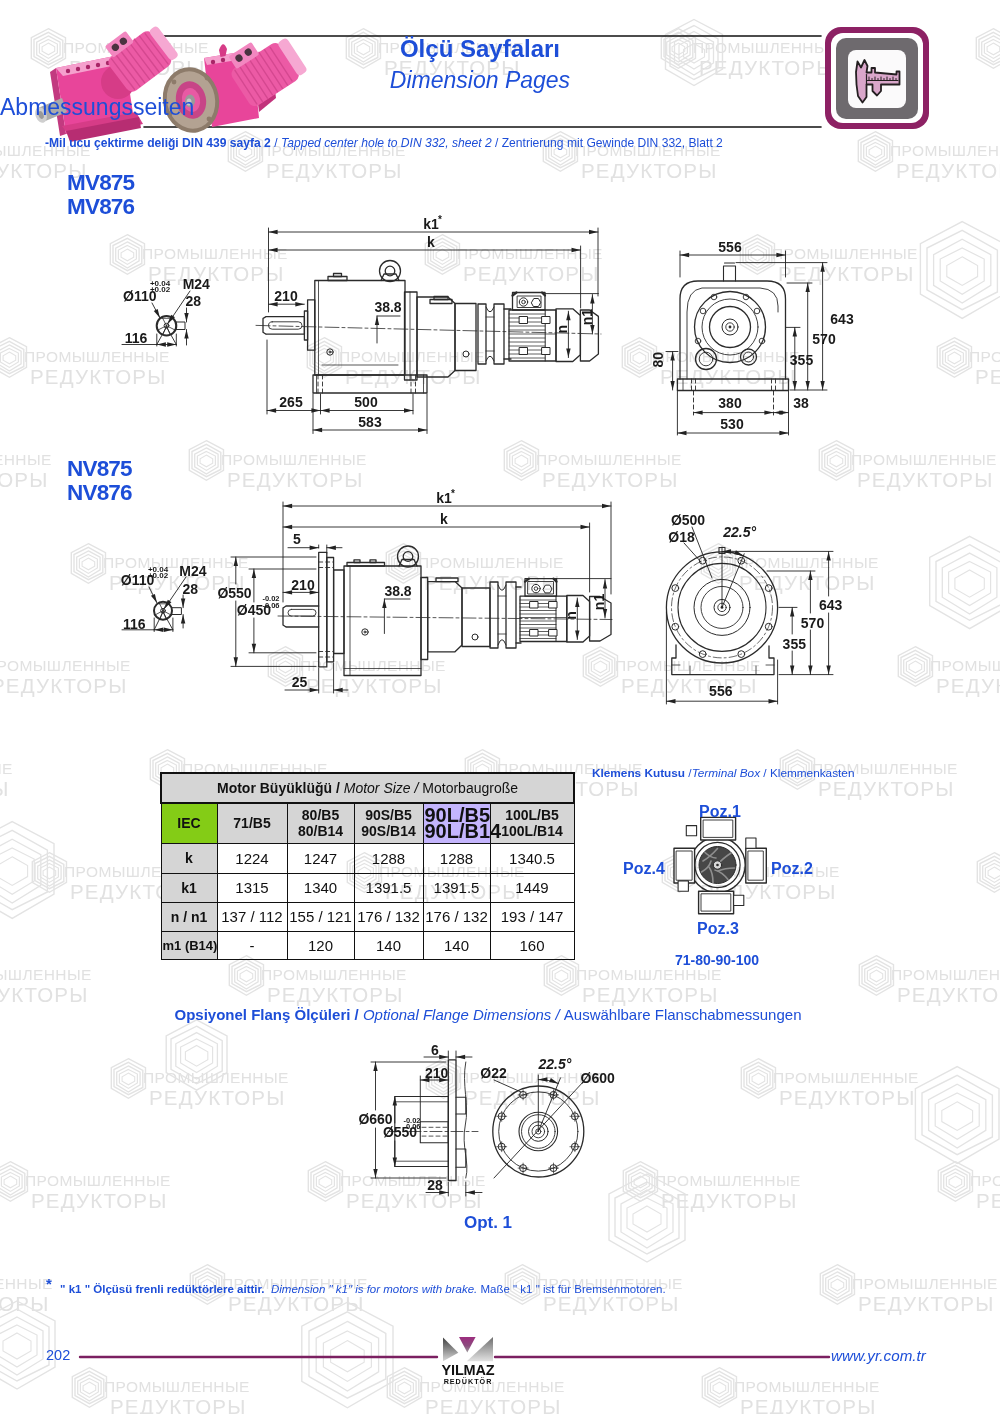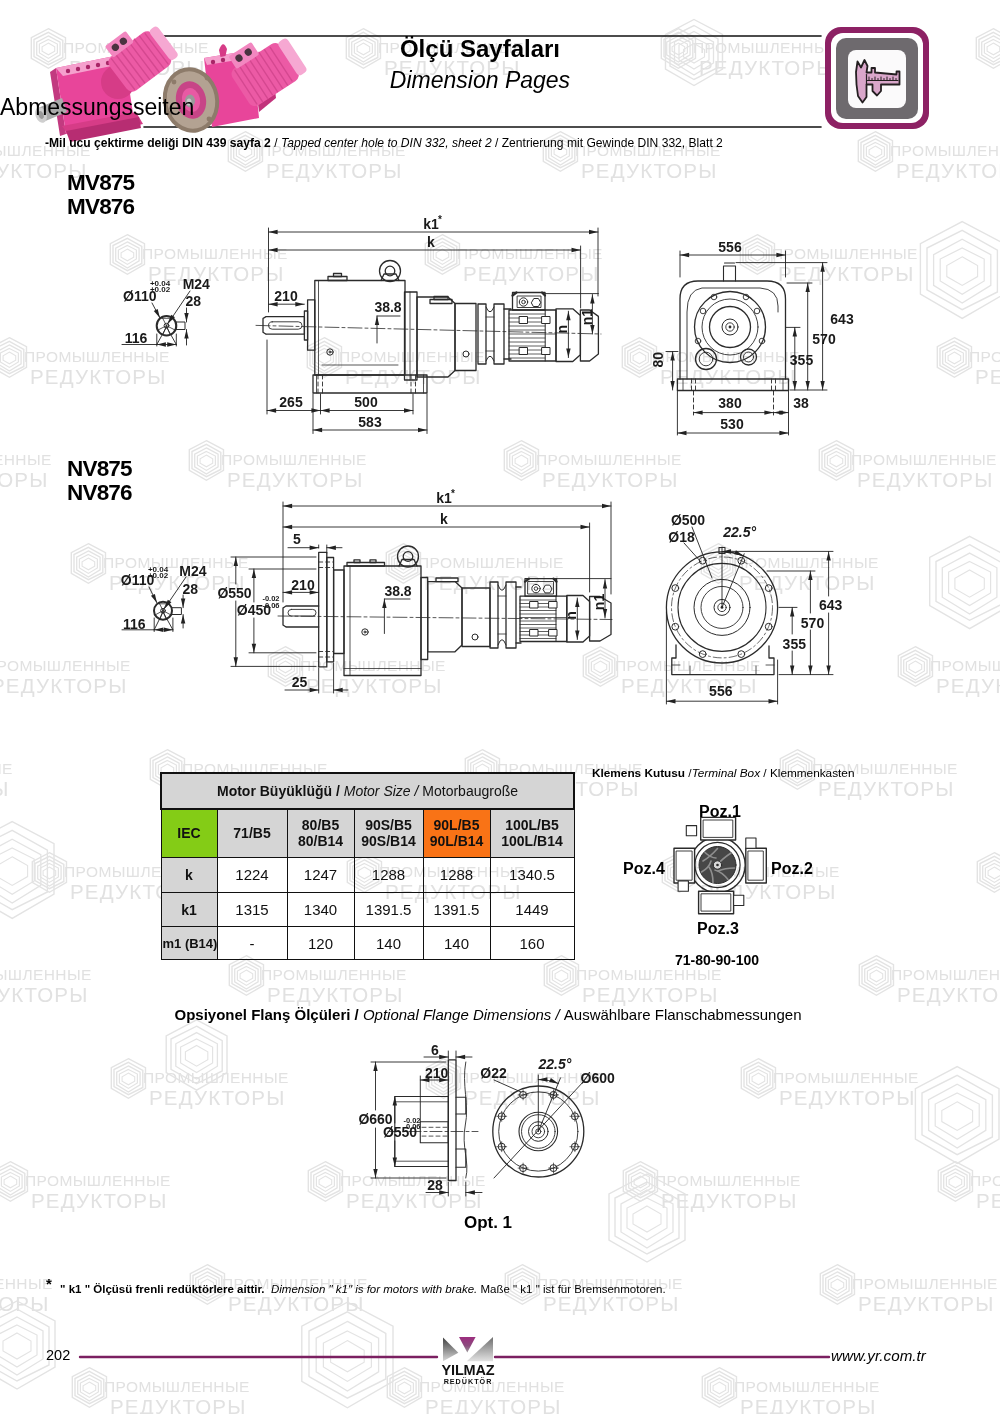--- a/index.html
+++ b/index.html
@@ -1,17 +1,17 @@
 <!DOCTYPE html>
 <html><head><meta charset="utf-8">
 <style>
 html,body{margin:0;padding:0;}
 body{width:1000px;height:1414px;background:#fff;font-family:"Liberation Sans",sans-serif;position:relative;overflow:hidden;}
 .abs{position:absolute;left:0;top:0;}
-.t{position:absolute;white-space:nowrap;color:#000000;}
+.t{position:absolute;white-space:nowrap;color:#1d4ed8;}
 </style></head>
 <body>
 
 <svg class="abs" width="1000" height="1414" style="z-index:0">
 <defs>
 <g id="wlogo" fill="none" stroke="#e3e3e3">
  <path vector-effect="non-scaling-stroke" stroke-width="1.4" d="M26,3 L45,13 45,36 26,47 7,36 7,13 Z"></path>
  <path vector-effect="non-scaling-stroke" stroke-width="1.4" d="M26,7 L42,16 42,35 26,43 10,34 10,15 Z"></path>
  <path vector-effect="non-scaling-stroke" stroke-width="1.3" d="M26,11 L39,18 39,32 26,40 13,32 13,18 Z"></path>
  <path vector-effect="non-scaling-stroke" stroke-width="1.2" d="M26,15 L36,20 36,30 26,36 16,30 16,20 Z"></path>
@@ -730,39 +730,47 @@
     </colgroup>
 <tbody>
       <tr style="height:26px">
         <td colspan="6" style="border:2.4px solid #111;background:#d5d5d5;text-align:center;font-size:14px;"><b>Motor Büyüklüğü / </b><i>Motor Size / </i>Motorbaugroße</td>
       </tr>
 <tr style="height:35px">
  <td style="border:1.6px solid #111;background:#84cc16;text-align:center;font-weight:bold;font-size:14px;">IEC</td>
  <td style="border:1.6px solid #111;background:#d5d5d5;text-align:center;font-weight:bold;font-size:14px;">71/B5</td>
  <td style="border:1.6px solid #111;background:#d5d5d5;text-align:center;font-weight:bold;font-size:14px;line-height:16px;">80/B5<br>80/B14</td>
  <td style="border:1.6px solid #111;background:#d5d5d5;text-align:center;font-weight:bold;font-size:14px;line-height:16px;">90S/B5<br>90S/B14</td>
- <td style="border:1.6px solid #111;background:#f97316;text-align:center;font-weight:bold;font-size:14px;line-height:16px;">90L/B5<br>90L/B14</td>
+ <td style="border:1.6px solid #111;background:#c4b5fd;text-align:center;font-weight:bold;font-size:20px;line-height:16px;">90L/B5<br>90L/B14</td>
  <td style="border:1.6px solid #111;background:#d5d5d5;text-align:center;font-weight:bold;font-size:14px;line-height:16px;">100L/B5<br>100L/B14</td>
 </tr>
 <tr style="height:26px">
  <td style="border:1.6px solid #111;background:#d5d5d5;text-align:center;font-weight:bold;font-size:14px;">k</td>
  <td style="border:1.6px solid #111;text-align:center;font-size:15px;">1224</td>
  <td style="border:1.6px solid #111;text-align:center;font-size:15px;">1247</td>
  <td style="border:1.6px solid #111;text-align:center;font-size:15px;">1288</td>
  <td style="border:1.6px solid #111;text-align:center;font-size:15px;">1288</td>
  <td style="border:1.6px solid #111;text-align:center;font-size:15px;">1340.5</td>
 </tr>
 <tr style="height:25px">
  <td style="border:1.6px solid #111;background:#d5d5d5;text-align:center;font-weight:bold;font-size:14px;">k1</td>
  <td style="border:1.6px solid #111;text-align:center;font-size:15px;">1315</td>
  <td style="border:1.6px solid #111;text-align:center;font-size:15px;">1340</td>
  <td style="border:1.6px solid #111;text-align:center;font-size:15px;">1391.5</td>
  <td style="border:1.6px solid #111;text-align:center;font-size:15px;">1391.5</td>
  <td style="border:1.6px solid #111;text-align:center;font-size:15px;">1449</td>
 </tr>
+<tr style="height:26px">
+ <td style="border:1.6px solid #111;background:#d5d5d5;text-align:center;font-weight:bold;font-size:14px;">n / n1</td>
+ <td style="border:1.6px solid #111;text-align:center;font-size:15px;">137 / 112</td>
+ <td style="border:1.6px solid #111;text-align:center;font-size:15px;">155 / 121</td>
+ <td style="border:1.6px solid #111;text-align:center;font-size:15px;">176 / 132</td>
+ <td style="border:1.6px solid #111;text-align:center;font-size:15px;">176 / 132</td>
+ <td style="border:1.6px solid #111;text-align:center;font-size:15px;">193 / 147</td>
+</tr>
 <tr style="height:24px">
  <td style="border:1.6px solid #111;background:#d5d5d5;text-align:right;font-weight:bold;font-size:13px;white-space:nowrap;">m1 (B14)</td>
  <td style="border:1.6px solid #111;text-align:center;font-size:15px;">-</td>
  <td style="border:1.6px solid #111;text-align:center;font-size:15px;">120</td>
  <td style="border:1.6px solid #111;text-align:center;font-size:15px;">140</td>
  <td style="border:1.6px solid #111;text-align:center;font-size:15px;">140</td>
  <td style="border:1.6px solid #111;text-align:center;font-size:15px;">160</td>
 </tr>
 </tbody>
   </table>

